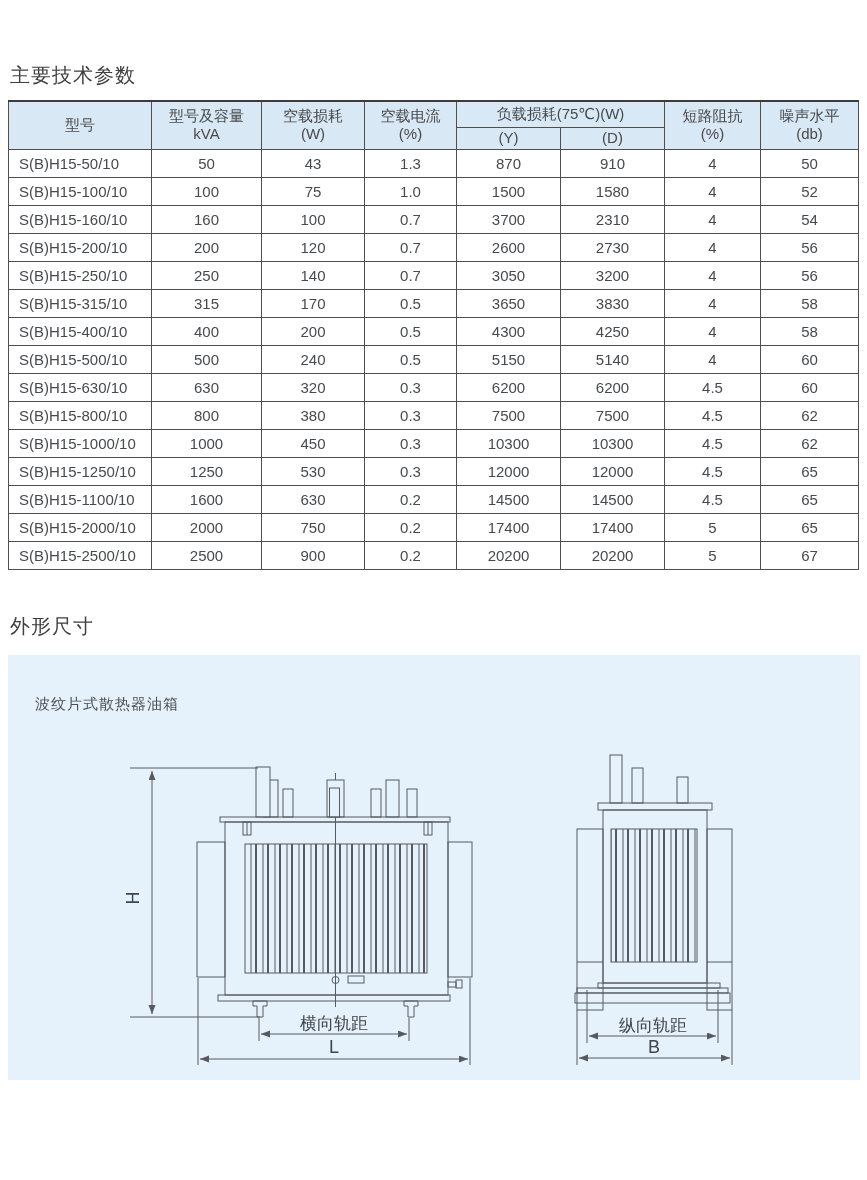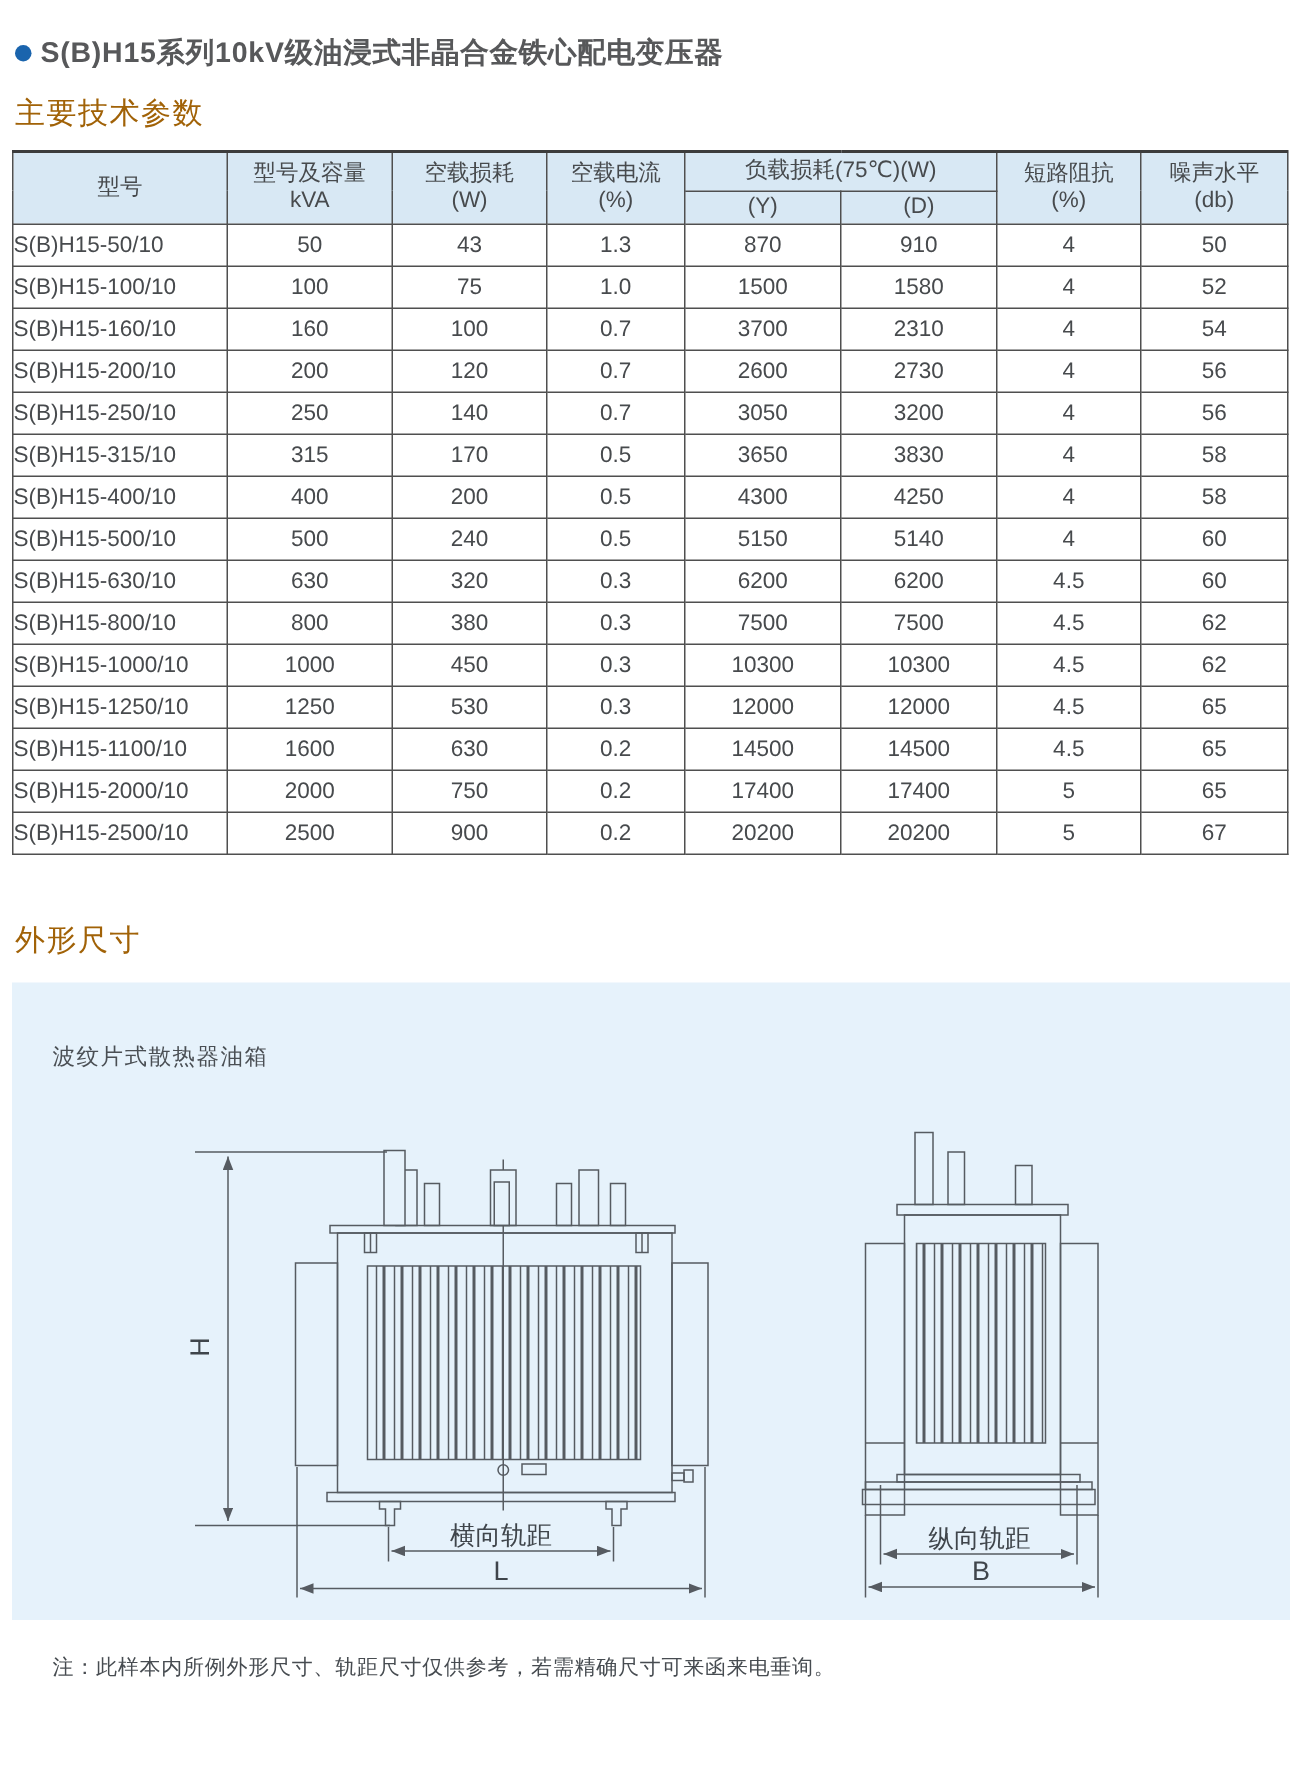--- a/index.html
+++ b/index.html
@@ -4,51 +4,47 @@
 <style>
   * { margin:0; padding:0; box-sizing:border-box; }
   body { background:#fff; font-family:"Liberation Sans","DejaVu Sans",sans-serif; }
   .page { position:relative; width:867px; height:1180px; background:#ffffff; overflow:hidden; }
 
   
   .doc-title { position:absolute; top:22px; left:10px; display:flex; align-items:center; gap:6px; }
   .bullet { width:11px; height:11px; border-radius:50%; background:#1a64ad; display:inline-block; }
   .doc-title h1 { font-size:19px; font-weight:bold; color:#57585a; letter-spacing:0.5px; }
 
-  .section-heading { position:absolute; left:10px; font-size:20px; font-weight:normal; color:#a16207; letter-spacing:1px; }
+  .section-heading { position:absolute; left:10px; font-size:20px; font-weight:normal; color:#404040; letter-spacing:1px; }
   .heading-params { top:62px; }
   .heading-dims   { top:613px; }
 
   
   table.spec-table { position:absolute; top:100px; left:8px; width:850px; border-collapse:collapse; table-layout:fixed; }
   table.spec-table { border-top:2px solid #3c3c3c; }
   .spec-table th, .spec-table td { border:1px solid #4f4f4f; color:#474a4d; font-size:15px; }
   .spec-table thead th { background:#d8e8f4; font-weight:normal; white-space:pre-line; line-height:1.25; padding:3px 2px; text-align:center; }
   .spec-table thead tr.sub th { padding:1px 2px; }
   .spec-table td { height:28px; text-align:center; padding:0 4px; }
-  .spec-table td.model { text-align:left; padding-left:0; }
+  .spec-table td.model { text-align:left; padding-left:10px; }
   .col-model{width:143px;} .col-kva{width:110px;} .col-nll{width:103px;} .col-nlc{width:92px;}
   .col-y{width:104px;} .col-d{width:104px;} .col-imp{width:96px;} .col-noise{width:98px;}
 
   
   .diagram-box { position:absolute; top:655px; left:8px; width:852px; height:425px; background:#e6f2fb; }
   .diagram-caption { position:absolute; top:40px; left:27px; font-size:15px; color:#4a4f54; letter-spacing:1px; }
   .footnote { position:absolute; top:448px; left:27px; font-size:14px; color:#474c51; letter-spacing:0.5px; }
   .diagram-box svg { position:absolute; top:0; left:0; }
   svg text { fill:#3f454b; font-family:"Liberation Sans","DejaVu Sans",sans-serif; }
 </style>
 </head>
 <body>
 
 <div class="page">
 
-  <div class="doc-title">
-    <span class="bullet"></span>
-    <h1>S(B)H15系列10kV级油浸式非晶合金铁心配电变压器</h1>
-  </div>
 
   <h2 class="section-heading heading-params">主要技术参数</h2>
 
   <table class="spec-table">
     <colgroup>
       <col class="col-model">
         <col class="col-kva">
         <col class="col-nll">
         <col class="col-nlc">
       <col class="col-y">
@@ -357,16 +353,15 @@
         <line x1="581" y1="381" x2="708" y2="381" marker-start="url(#arrs)" marker-end="url(#arr)"></line>
 
         <line x1="569" y1="355" x2="569" y2="410"></line>
         <line x1="724" y1="355" x2="724" y2="410"></line>
         <line x1="571" y1="403" x2="722" y2="403" marker-start="url(#arrs)" marker-end="url(#arr)"></line>
       </g>
       <text x="645" y="376" font-size="17" text-anchor="middle">纵向轨距</text>
       <text x="646" y="398" font-size="18" text-anchor="middle">B</text>
     </svg>
 
-    <div class="footnote">注：此样本内所例外形尺寸、轨距尺寸仅供参考，若需精确尺寸可来函来电垂询。</div>
   </div>
 
 </div>
 
 </body></html>

